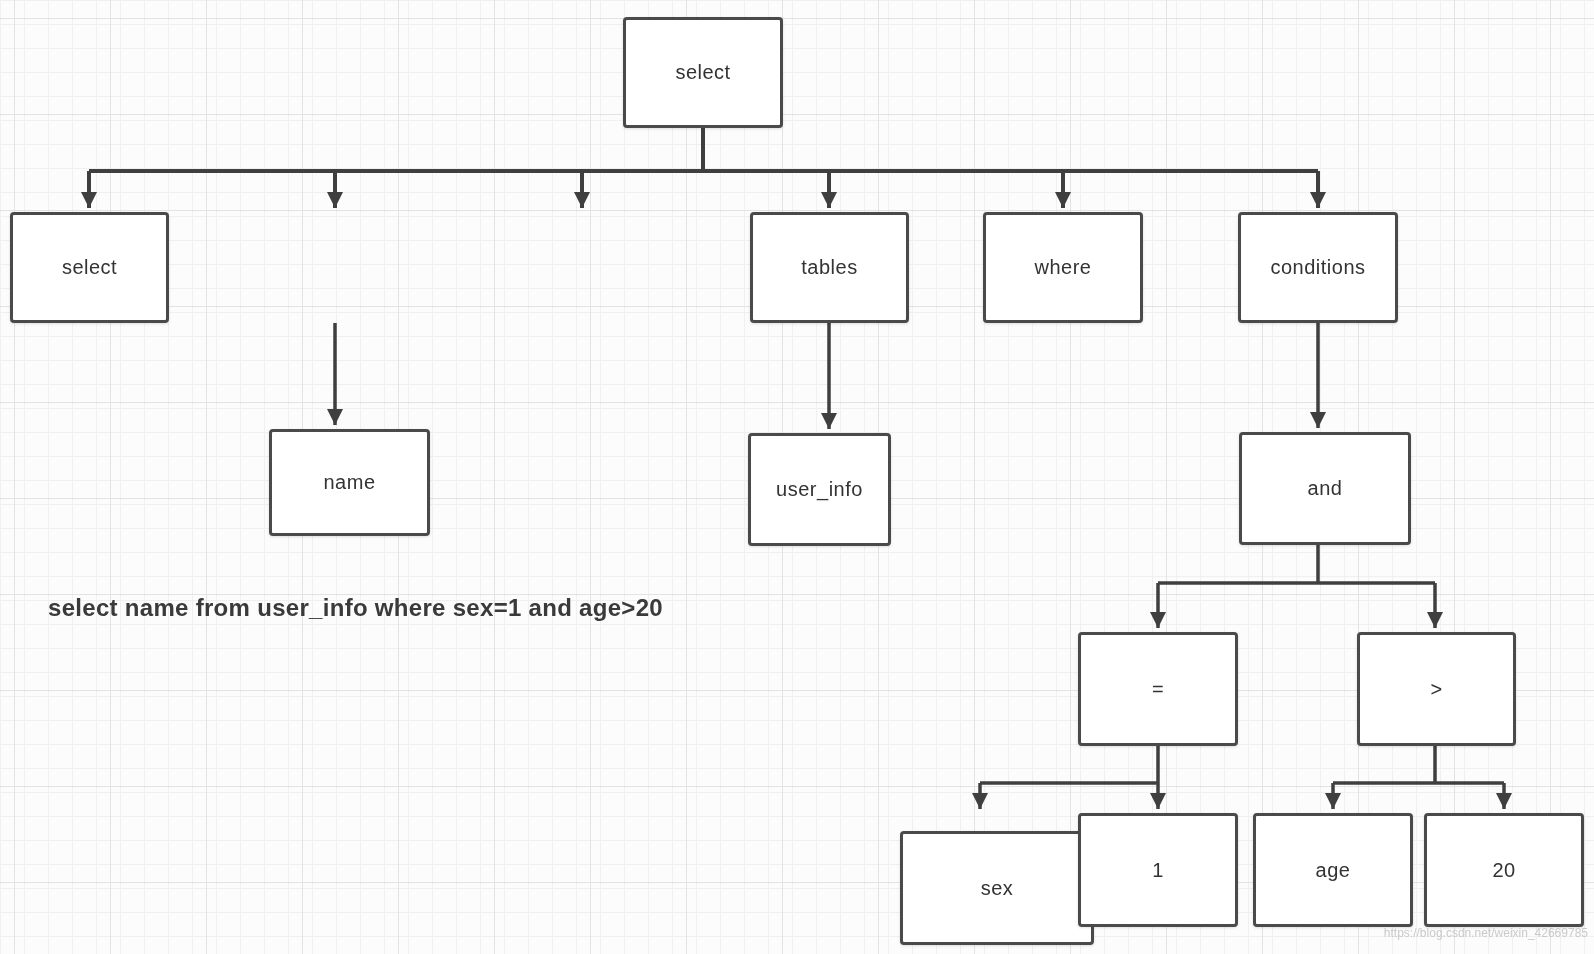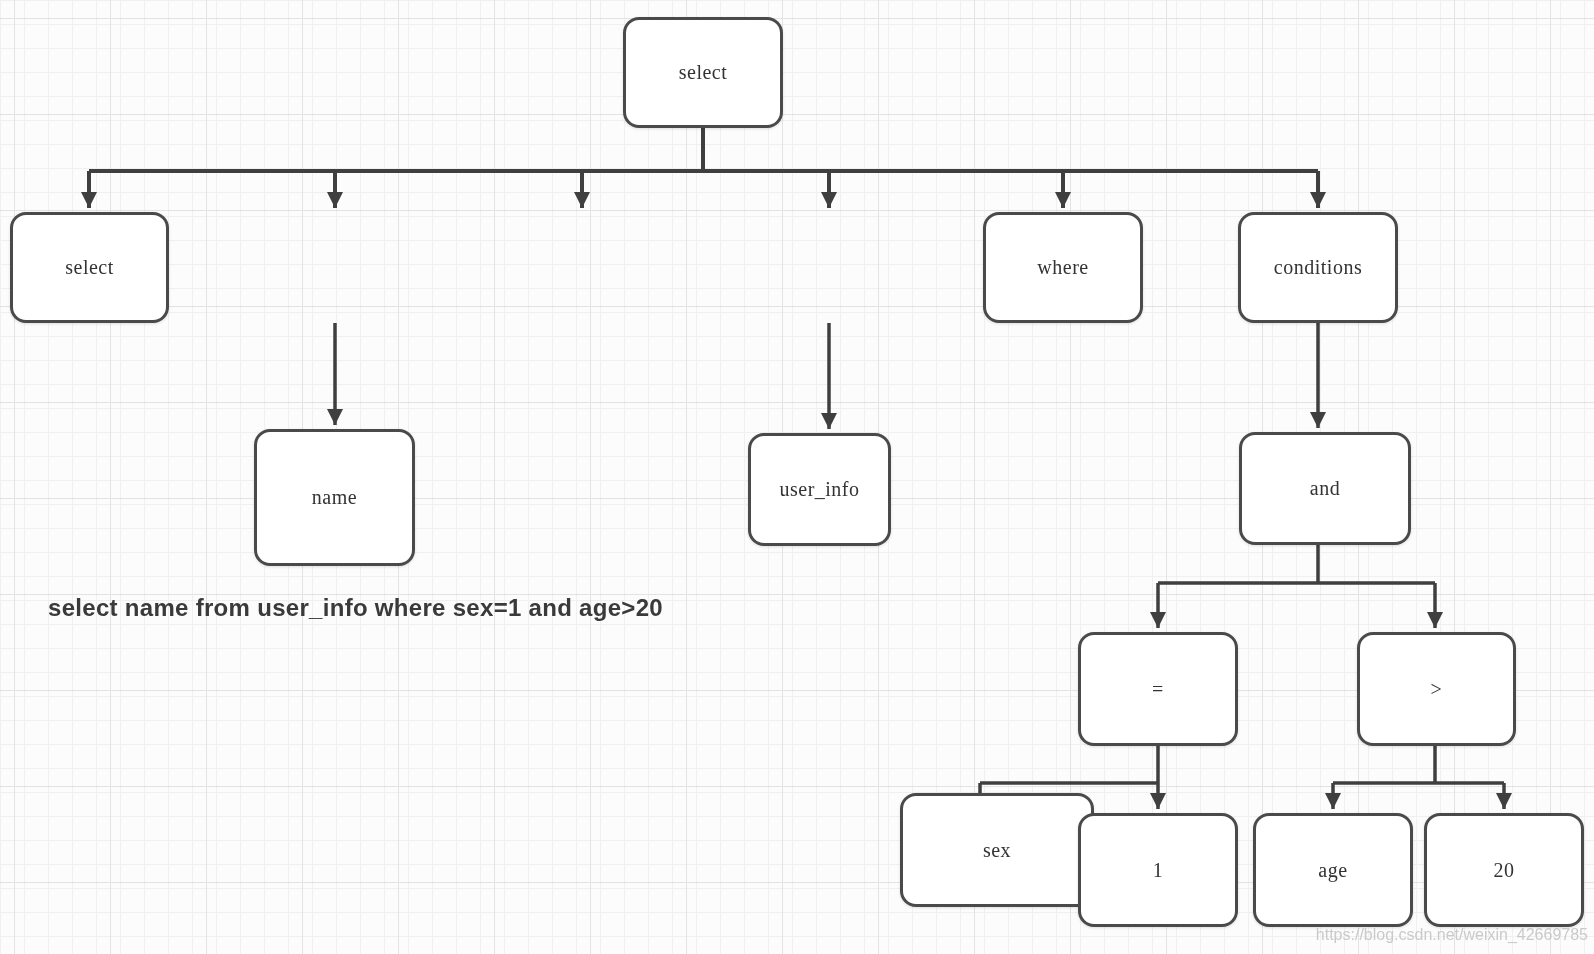--- a/index.html
+++ b/index.html
@@ -25,41 +25,40 @@
     background-size:96px 96px, 96px 96px, 24px 24px, 24px 24px;
     background-position:14px 0, 0 18px, 0 0, 0 0;
     position:relative;
   }
   .canvas{position:absolute;inset:0;}
   svg.wires{position:absolute;left:0;top:0;}
   .node{
     position:absolute;
     background:var(--box-fill);
     border:3px solid var(--box-border);
-    border-radius:16px;
+    border-radius:4px;
     display:flex;align-items:center;justify-content:center;
     color:var(--text);
     font-size:20px;
     letter-spacing:0.5px;
     box-shadow:0 1px 3px rgba(0,0,0,0.12);
-    font-family:Liberation Serif, serif;
   }
   .sql-text{
     position:absolute;
     left:48px;top:594px;
     font-size:24px;
     color:#3a3a3a;
     letter-spacing:0.3px;
     white-space:nowrap;
     font-weight:bold;
   }
   .watermark{
     position:absolute;
     right:6px;top:926px;
-    font-size:16px;
+    font-size:12px;
     color:var(--watermark);
     opacity:0.9;
     white-space:nowrap;
     z-index:5;
   }
 </style>
 </head>
 <body>
 
 <div class="canvas">
@@ -109,50 +108,53 @@
   <div class="node" style="left:623px;top:17px;width:160px;height:111px">
     <span>select</span>
   </div>
 
   <div class="node" style="left:10px;top:212px;width:159px;height:111px">
     <span>select</span>
   </div>
 
 
 
+  <div class="node" style="left:750px;top:212px;width:159px;height:111px">
+    <span>tables</span>
+  </div>
 
   <div class="node" style="left:983px;top:212px;width:160px;height:111px">
     <span>where</span>
   </div>
 
   <div class="node" style="left:1238px;top:212px;width:160px;height:111px">
     <span>conditions</span>
   </div>
 
-  <div class="node" style="left:254px;top:429px;width:161px;height:137px">
+  <div class="node" style="left:269px;top:429px;width:161px;height:107px">
     <span>name</span>
   </div>
 
   <div class="node" style="left:748px;top:433px;width:143px;height:113px">
     <span>user_info</span>
   </div>
 
   <div class="node" style="left:1239px;top:432px;width:172px;height:113px">
     <span>and</span>
   </div>
 
   <div class="node" style="left:1078px;top:632px;width:160px;height:114px">
     <span>=</span>
   </div>
 
   <div class="node" style="left:1357px;top:632px;width:159px;height:114px">
     <span>&gt;</span>
   </div>
 
-  <div class="node" style="left:900px;top:793px;width:194px;height:114px">
+  <div class="node" style="left:900px;top:831px;width:194px;height:114px">
     <span>sex</span>
   </div>
 
   <div class="node" style="left:1078px;top:813px;width:160px;height:114px">
     <span>1</span>
   </div>
 
   <div class="node" style="left:1253px;top:813px;width:160px;height:114px">
     <span>age</span>
   </div>

